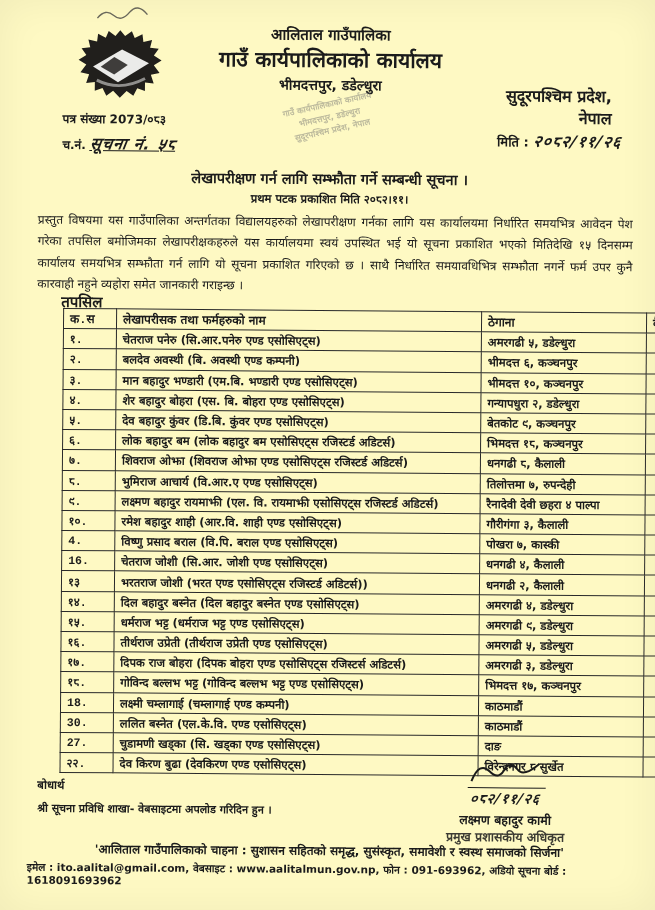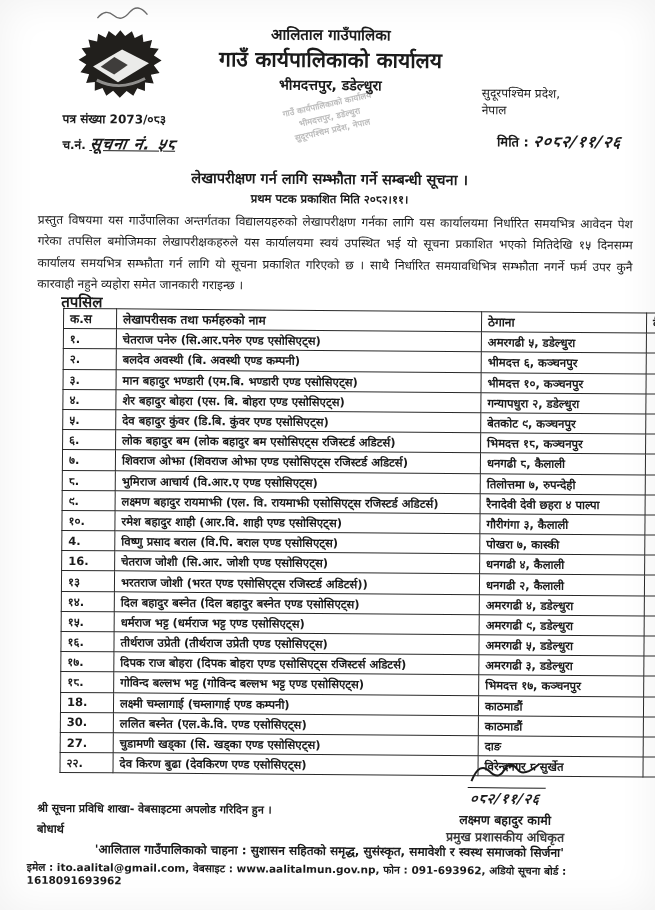--- a/index.html
+++ b/index.html
@@ -1,27 +1,27 @@
 <!DOCTYPE html>
 <html lang="ne"><head>
 <meta charset="utf-8">
 <style>
   html,body{margin:0;padding:0;}
   body{width:655px;height:910px;background:#e8e8e6;font-family:"DejaVu Sans",sans-serif;}
-  .page{position:relative;width:655px;height:910px;background:#ffffff;overflow:hidden;color:#1b1b1b;
+  .page{position:relative;width:655px;height:910px;background:#fef9c3;overflow:hidden;color:#1b1b1b;
         box-shadow:inset 0 0 40px rgba(0,0,0,0.06);}
   .rot{position:absolute;inset:0;transform:rotate(0.45deg);}
 
   
   .emblem{position:absolute;left:68px;top:26px;width:98px;height:82px;}
   .hdr-center{position:absolute;left:120px;right:120px;top:26px;text-align:center;line-height:1.25;}
   .hdr-line1{font-size:15px;font-weight:bold;}
   .hdr-line2{font-size:21px;font-weight:bold;margin-top:2px;}
   .hdr-line3{font-size:14px;font-weight:bold;margin-top:4px;}
-  .hdr-right{position:absolute;right:46px;top:84px;width:130px;text-align:left;font-weight:normal;font-size:12px;line-height:1.4;}
+  .hdr-right{position:absolute;right:46px;top:84px;width:130px;text-align:right;font-weight:bold;font-size:16px;line-height:1.4;}
   .letter-no{position:absolute;left:60px;top:112px;font-size:12px;font-weight:bold;}
   .ref-line{position:absolute;left:60px;top:134px;font-size:12px;font-weight:bold;}
   .date-line{position:absolute;right:36px;top:128px;font-size:13px;font-weight:bold;}
   .hand{font-style:italic;display:inline-block;transform:skewX(-8deg);letter-spacing:1px;font-weight:600;}
   .hand-ul{text-decoration:underline;}
   .hand-big{font-size:16px;}
   .stamp{position:absolute;left:252px;top:98px;width:150px;transform:rotate(-13deg);opacity:.45;color:#6f6f6f;
          font-size:8.5px;text-align:center;line-height:1.5;font-weight:bold;}
   .corner-scribble{position:absolute;left:92px;top:8px;opacity:.75;}
 
@@ -30,27 +30,27 @@
   .published{position:absolute;left:0;right:0;top:191px;text-align:center;font-size:11.5px;font-weight:bold;}
   .body-par{position:absolute;left:36px;right:24px;top:212px;font-size:12px;font-weight:500;
             line-height:1.78;text-align:justify;}
   .tapasil{position:absolute;left:60px;top:293px;font-size:15px;font-weight:bold;}
 
   
   .tbl{position:absolute;left:62px;top:310px;width:586px;border-collapse:collapse;table-layout:fixed;}
   .tbl th,.tbl td{border:1.4px solid #2a2a2a;padding:1px 6px;font-size:11.5px;font-weight:600;
                   height:17.2px;overflow:hidden;white-space:nowrap;text-align:left;vertical-align:middle;}
   .tbl th{font-weight:bold;font-size:12px;}
-  .col-sn{width:40px;}
+  .col-sn{width:40px;font-family:Liberation Mono, monospace;}
   .col-name{width:352px;}
   .col-addr{width:152px;}
   .col-remark{width:30px;}
 
   
-  .bodhartha{position:absolute;left:40px;top:779px;font-size:11.5px;font-weight:bold;margin-top:44px;}
+  .bodhartha{position:absolute;left:40px;top:779px;font-size:11.5px;font-weight:bold;}
   .cc-line{position:absolute;left:40px;top:802px;font-size:11px;font-weight:bold;}
   .sig-block{position:absolute;right:42px;top:756px;width:210px;text-align:center;}
   .sig-scribble{display:block;margin:0 auto;}
   .sig-date{font-size:14px;border-top:1.5px solid #1b1b1b;display:inline-block;padding:0 4px;}
   .sig-name{font-size:12.5px;font-weight:bold;margin-top:4px;}
   .sig-title{font-size:12.5px;font-weight:bold;opacity:.85;}
   .motto{position:absolute;left:30px;right:20px;top:842px;font-size:12px;font-weight:bold;text-align:center;}
   .contact{position:absolute;left:30px;right:20px;top:862px;font-size:10.5px;font-weight:bold;text-align:left;}
 </style>
 </head>

